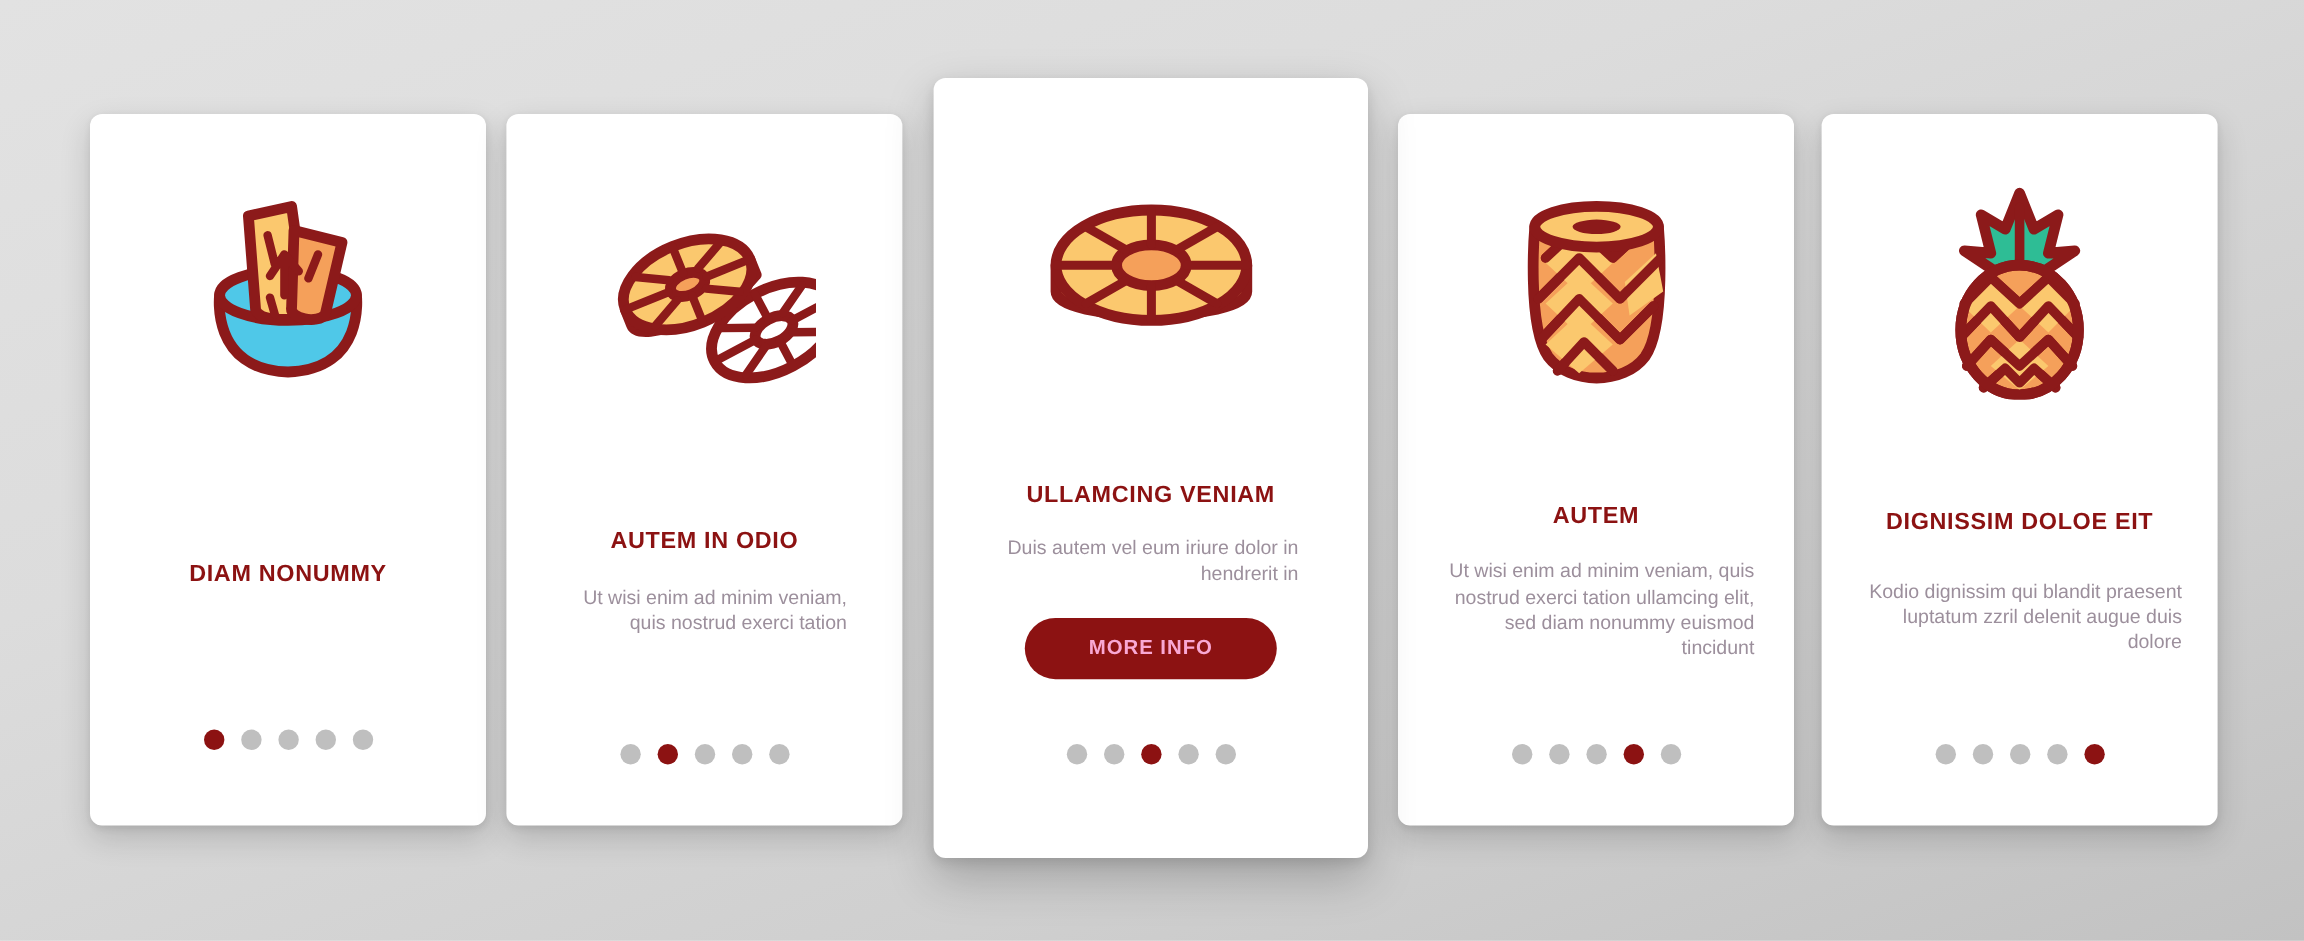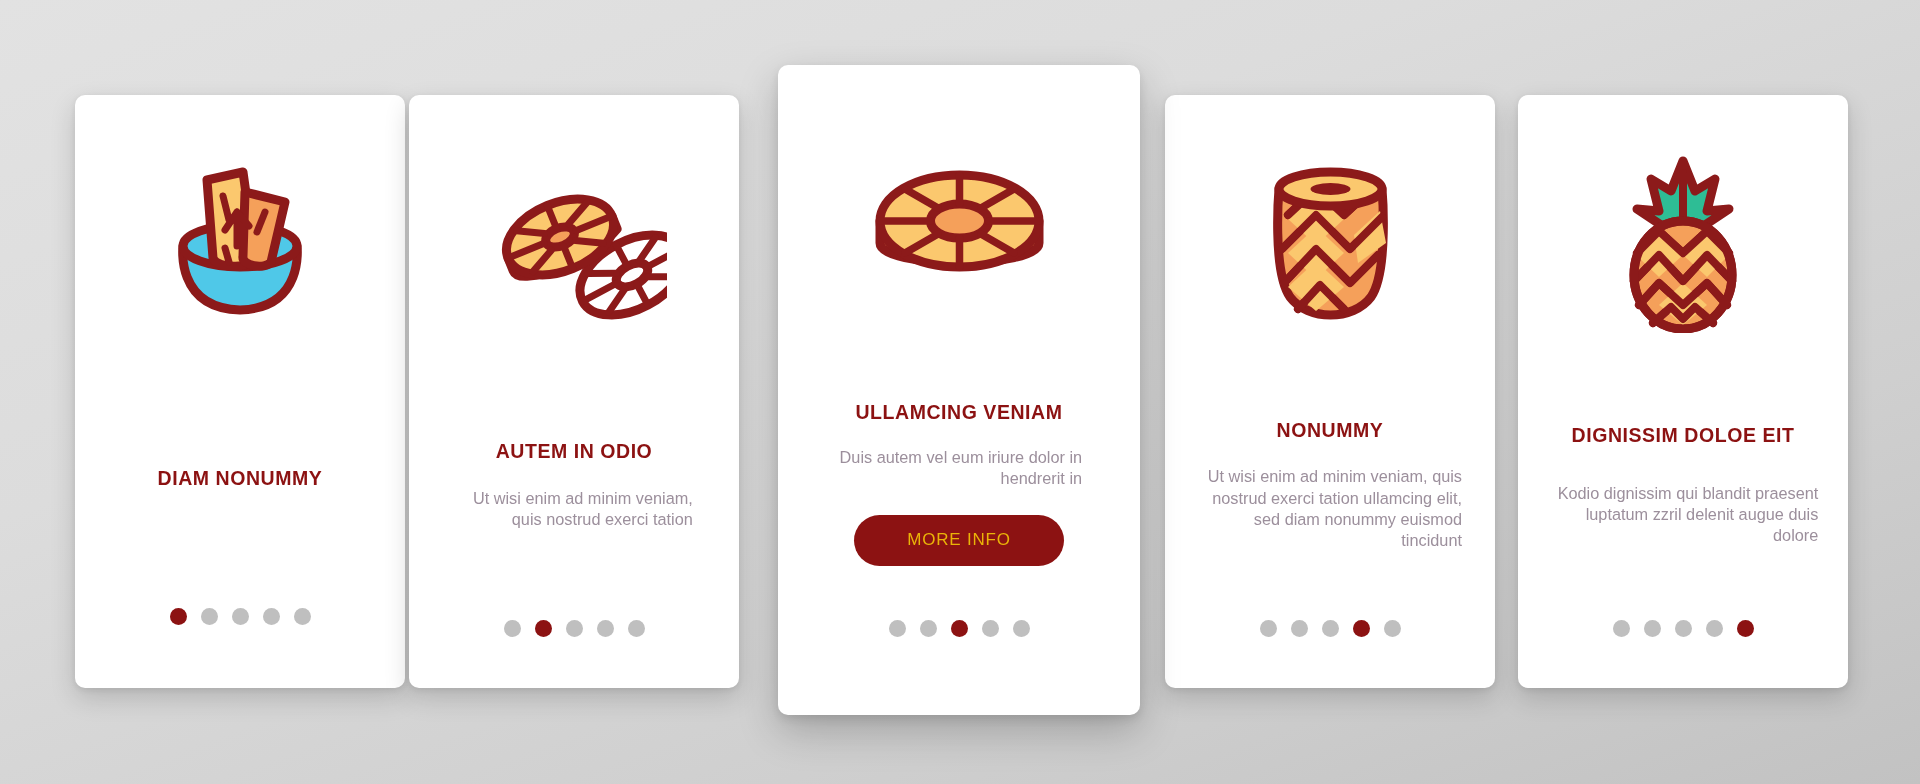--- a/index.html
+++ b/index.html
@@ -48,25 +48,25 @@
     color:#9c8f9c;
     font-size:16.3px;
     line-height:1.30;
     text-align:right;
     width:86%;
     font-weight:400;
   }
 
   .more-btn{
     background:#8C1212;
-    color:#eab308;
+    color:#f9a8d4;
     border:none;
     border-radius:28px;
     font-family:"Liberation Sans", sans-serif;
-    font-weight:normal;
+    font-weight:bold;
     font-size:17px;
     letter-spacing:0.8px;
     width:210px;
     height:51px;
     cursor:pointer;
     display:flex;align-items:center;justify-content:center;
   }
 
   .dots{
     display:flex;gap:14px;align-items:center;justify-content:center;
@@ -105,21 +105,21 @@
     <div class="spacer"></div>
     <div class="dots" style="margin-bottom:51px;">
       <span class="dot active"></span>
       <span class="dot"></span>
       <span class="dot"></span>
       <span class="dot"></span>
       <span class="dot"></span>
     </div>
   </div>
 
-  <div class="card" style="left:409px;top:95px;width:330px;height:593px;padding:40px 0 0 0;">
+  <div class="card" style="left:422px;top:95px;width:330px;height:593px;padding:40px 0 0 0;">
     <div class="icon-wrap" style="height:215px;">
       <svg width="185" height="175" viewBox="0 0 185 175">
         <g stroke="#8C1A1A" stroke-width="9" stroke-linejoin="round" stroke-linecap="round">
           <g transform="rotate(-28 150 120)">
             <ellipse cx="150" cy="120" rx="56" ry="34" fill="#ffffff"></ellipse>
             <ellipse cx="150" cy="120" rx="17" ry="10" fill="#ffffff"></ellipse>
             <g stroke-width="7">
               <path d="M150 86 L150 110"></path>
                 <path d="M150 130 L150 154"></path>
               <path d="M94 120 L133 120"></path>
@@ -211,21 +211,21 @@
           <path d="M20 52 L48 26 M48 26 L76 52 M76 52 L104 26" fill="none" stroke-width="8"></path>
           <path d="M14 86 L48 52 L82 86 L114 54" fill="none" stroke-width="8"></path>
           <path d="M16 120 L48 86 L82 120 L110 92" fill="none" stroke-width="8"></path>
           <path d="M30 146 L52 122 L76 146" fill="none" stroke-width="8"></path>
           <ellipse cx="62.5" cy="26" rx="51.5" ry="17" fill="#FBC86E"></ellipse>
           <ellipse cx="62.5" cy="26" rx="20" ry="6" fill="#8C1A1A" stroke="none"></ellipse>
         </g>
       </svg>
     </div>
     <div class="spacer"></div>
-    <div class="card-title">NONUMMY</div>
+    <div class="card-title">AUTEM</div>
     <div class="card-body" style="margin-top:24px;width:80%;">Ut wisi enim ad minim veniam, quis nostrud exerci tation ullamcing elit, sed diam nonummy euismod tincidunt</div>
     <div class="spacer"></div>
     <div class="dots" style="margin-bottom:51px;">
       <span class="dot"></span>
       <span class="dot"></span>
       <span class="dot"></span>
       <span class="dot active"></span>
       <span class="dot"></span>
     </div>
   </div>

